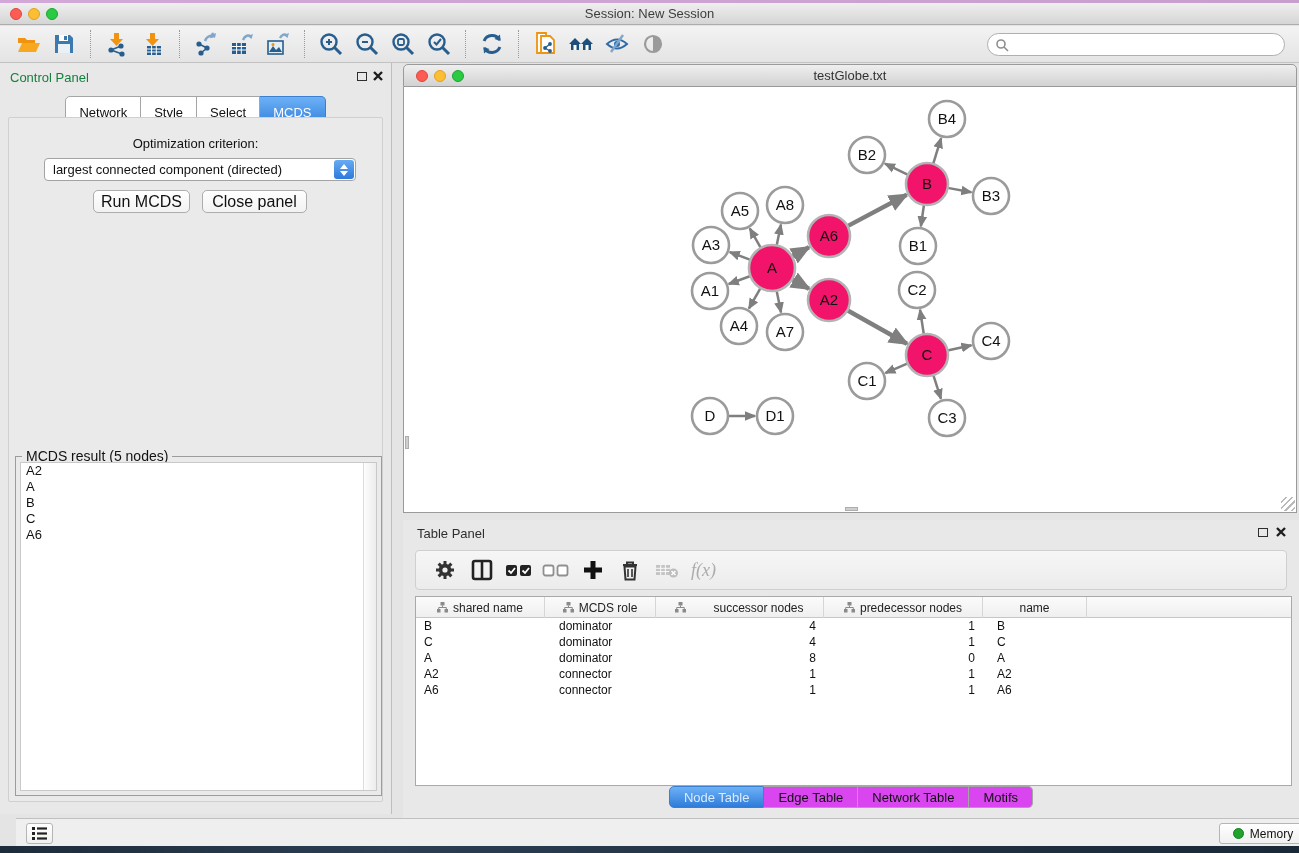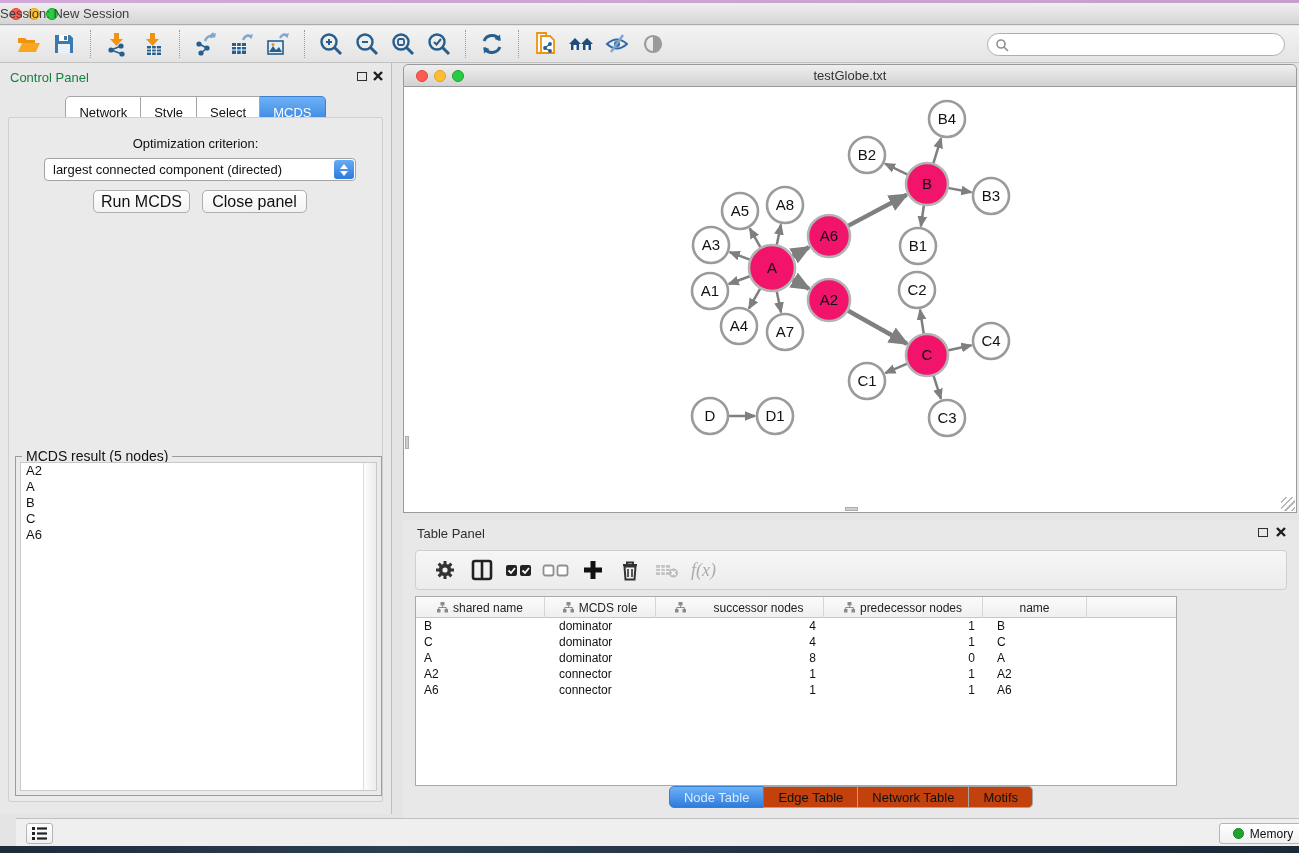--- a/index.html
+++ b/index.html
@@ -3,21 +3,21 @@
 <meta charset="utf-8">
 <style>
   * { margin:0; padding:0; box-sizing:border-box; }
   html,body { width:1299px; height:853px; font-family:"Liberation Sans", sans-serif; }
   .app { position:relative; width:1299px; height:853px; background:#E4E4E4; overflow:hidden; }
 
   
   .top-strip { position:absolute; left:0; top:0; width:1299px; height:3px; background:linear-gradient(90deg,#D2A8D8,#C79FCE); }
   .titlebar { position:absolute; left:0; top:3px; width:1299px; height:22px;
               background:linear-gradient(#EFEFEF,#D5D5D5); border-bottom:1px solid #ACACAC; }
-  .titlebar .title { position:absolute; left:0; right:0; top:3px; font-size:13px; color:#3E3E3E; }
+  .titlebar .title { position:absolute; left:0; right:0; top:3px; text-align:center; font-size:13px; color:#3E3E3E; }
   .traffic { position:absolute; width:12px; height:12px; border-radius:50%; top:5px; }
   .t-red   { left:10px; background:#FB5D55; border:1px solid #E2453E; }
   .t-yel   { left:28px; background:#FDBE33; border:1px solid #E0A21F; }
   .t-grn   { left:46px; background:#2ACB42; border:1px solid #1BA52F; }
 
   
   .toolbar { position:absolute; left:0; top:26px; width:1299px; height:37px;
              background:linear-gradient(#F3F3F3,#E4E4E4); border-bottom:1px solid #C2C2C2;
              display:flex; align-items:center; padding:0 10px; }
   .tbtn { width:36px; height:30px; display:flex; align-items:center; justify-content:center; flex:0 0 auto; }
@@ -76,28 +76,28 @@
   .thumb-v { position:absolute; left:1px; top:349px; width:4px; height:13px; background:#CFCFCF; border:1px solid #ADADAD; }
   .thumb-h { position:absolute; left:441px; bottom:1px; width:13px; height:4px; background:#CFCFCF; border:1px solid #ADADAD; }
 
   
   .table-panel { position:absolute; left:403px; top:520px; width:896px; height:298px; background:#E8E8E8; }
   .tp-header { position:absolute; left:14px; top:6px; font-size:13px; color:#2E2E2E; }
   .tp-toolbar { position:absolute; left:12px; top:30px; width:872px; height:40px; background:linear-gradient(#F6F6F6,#ECECEC);
                 border:1px solid #CFCFCF; border-radius:4px; display:flex; align-items:center; padding-left:10px; }
   .tp-btn { width:37px; height:32px; display:flex; align-items:center; justify-content:center; flex:0 0 auto; }
   .fx { font-family:"Liberation Serif", serif; font-style:italic; font-size:18px; color:#ABABAB; }
-  .ntable { position:absolute; left:12px; top:76px; width:762px; height:190px; background:#FFF; border:1px solid #A9A9A9; overflow:hidden; }
+  .ntable { position:absolute; left:12px; top:76px; width:877px; height:190px; background:#FFF; border:1px solid #A9A9A9; overflow:hidden; }
   .thead { display:flex; height:21px; background:linear-gradient(#FBFBFB,#EFEFEF); border-bottom:1px solid #C6C6C6; }
   .th { display:flex; align-items:center; justify-content:center; gap:5px; font-size:12px; color:#222;
         border-right:1px solid #D6D6D6; height:21px; }
   .tr { display:flex; height:16px; }
   .td { font-size:12px; color:#111; line-height:16px; white-space:nowrap; overflow:hidden; }
   .tbl-tabrow { position:absolute; left:0; right:0; top:266px; text-align:center; }
-  .tab2 { display:inline-block; padding:2.5px 14px; background:#c2410c; border:1px solid #A5A5A5; border-left:none;
+  .tab2 { display:inline-block; padding:2.5px 14px; background:#d946ef; border:1px solid #A5A5A5; border-left:none;
           font-size:13px; color:#111; vertical-align:top; }
   .tab2:first-child { border-left:1px solid #A5A5A5; border-radius:5px 0 0 5px; }
   .tab2:last-child { border-radius:0 5px 5px 0; }
   .tab2.active { background:linear-gradient(#6DB1F6,#2E7BDA); color:#D9ECFF; border-color:#3A7FD0; }
 
   
   .statusbar { position:absolute; left:16px; top:818px; width:1299px; height:28px; background:#EFEFEF; border-top:1px solid #C0C0C0; }
   .sb-listbtn { position:absolute; left:10px; top:4px; width:27px; height:21px; background:linear-gradient(#FFF,#F0F0F0);
                 border:1px solid #B5B5B5; border-radius:3px; display:flex; align-items:center; justify-content:center; }
   .sb-mem { position:absolute; right:8px; top:4px; width:88px; height:21px; background:linear-gradient(#FFF,#F0F0F0);

